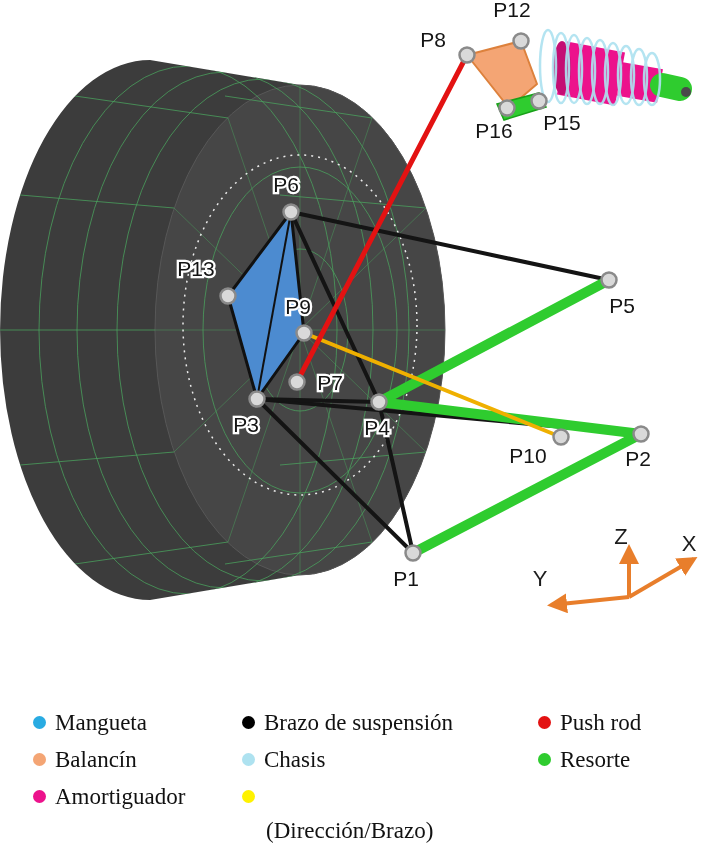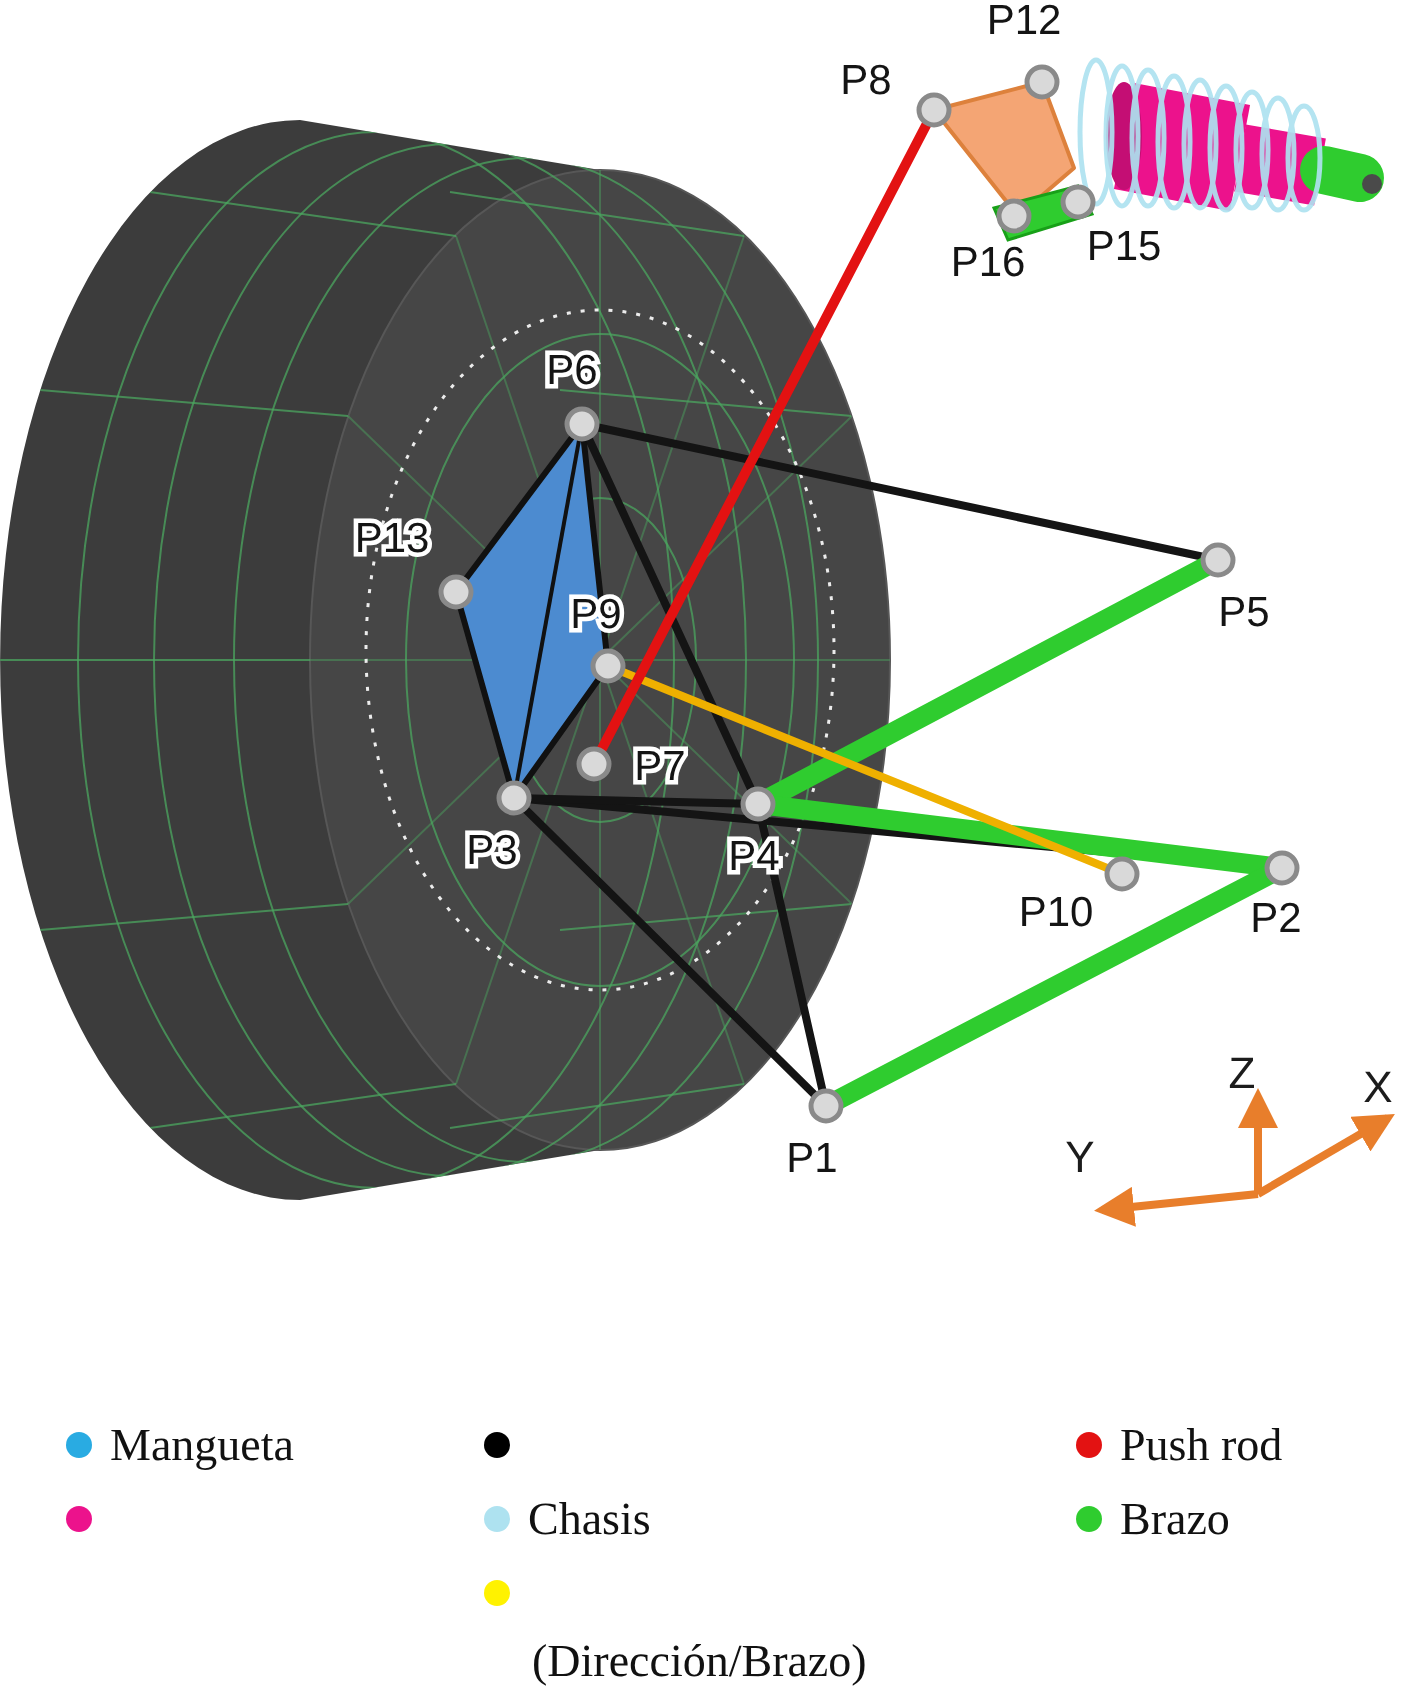--- a/index.html
+++ b/index.html
@@ -150,40 +150,46 @@
       </g>
   </svg>
 
   <div id="legend">
       <div class="legend-col col-0">
         <div class="legend-item">
           <span class="dot" style="background-color: rgb(41, 171, 226);"></span>
           <span>Mangueta</span>
         </div>
         <div class="legend-item">
+          <span class="dot" style="background-color: rgb(244, 165, 116);"></span>
+          <span>Balancín</span>
+        </div>
+        <div class="legend-item">
           <span class="dot" style="background-color: rgb(236, 18, 140);"></span>
+          <span>Amortiguador</span>
         </div>
       </div>
       <div class="legend-col col-1">
         <div class="legend-item">
           <span class="dot" style="background-color: rgb(0, 0, 0);"></span>
+          <span>Brazo de suspensión</span>
         </div>
         <div class="legend-item">
           <span class="dot" style="background-color: rgb(174, 226, 240);"></span>
           <span>Chasis</span>
         </div>
         <div class="legend-item">
           <span class="dot" style="background-color: rgb(255, 242, 0);"></span>
         </div>
         <div class="legend-item sub">(Dirección/Brazo)</div>
       </div>
       <div class="legend-col col-2">
         <div class="legend-item">
           <span class="dot" style="background-color: rgb(227, 18, 18);"></span>
           <span>Push rod</span>
         </div>
         <div class="legend-item">
           <span class="dot" style="background-color: rgb(47, 204, 47);"></span>
-          <span>Brazo</span>
+          <span>Resorte</span>
         </div>
       </div>
     </div>
 </div>
 
 </body></html>

